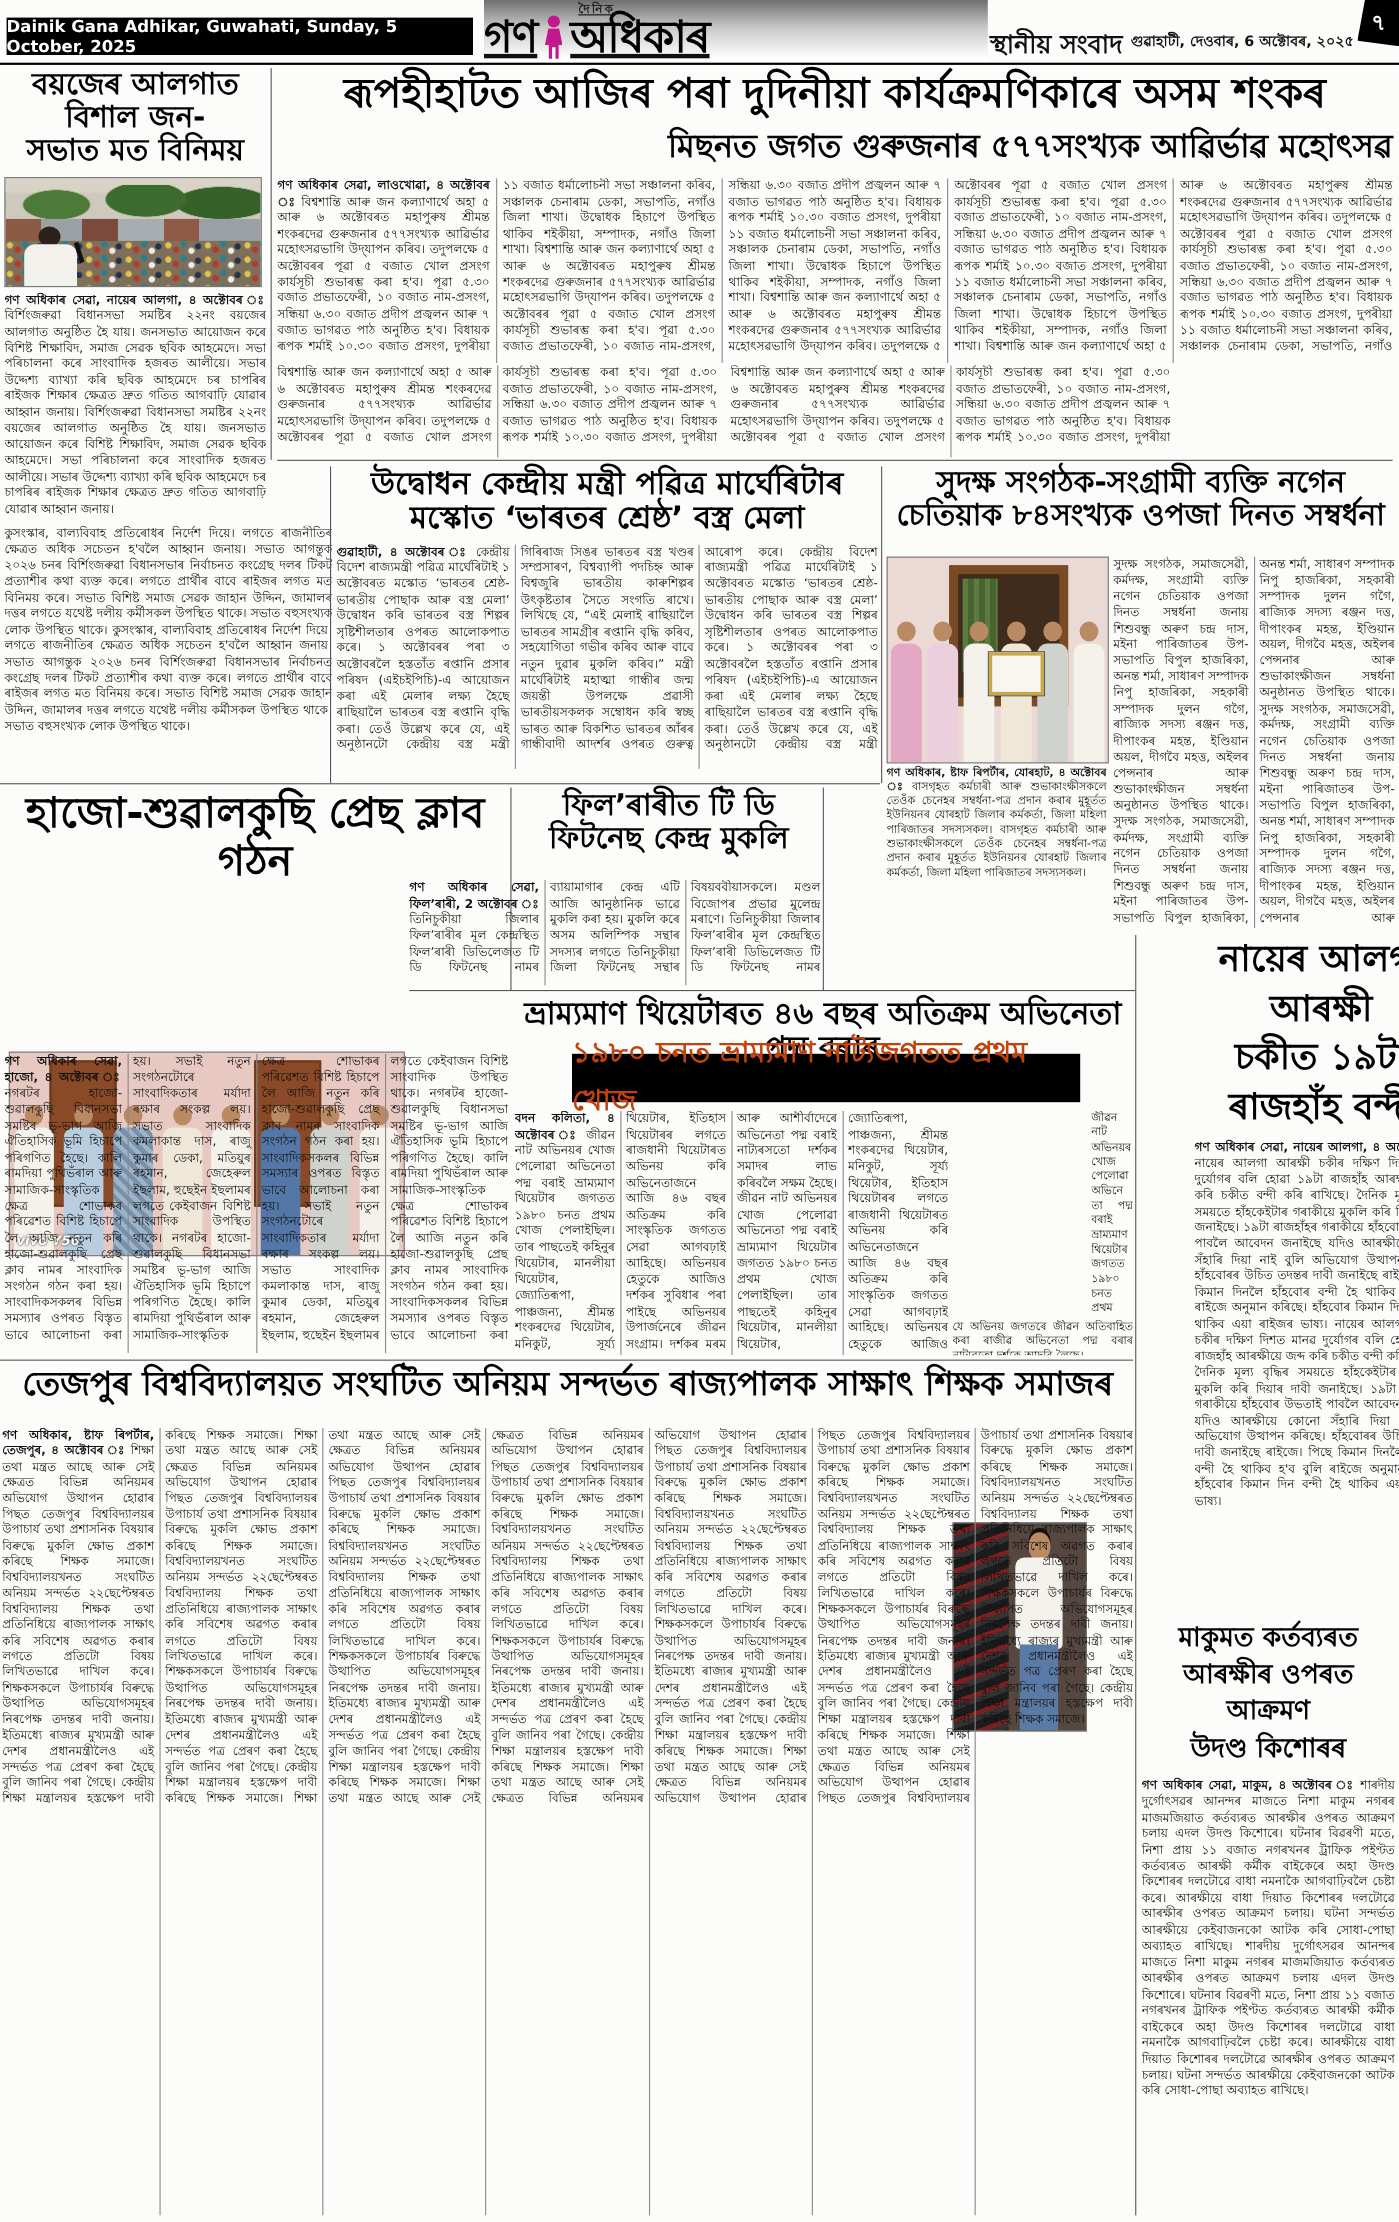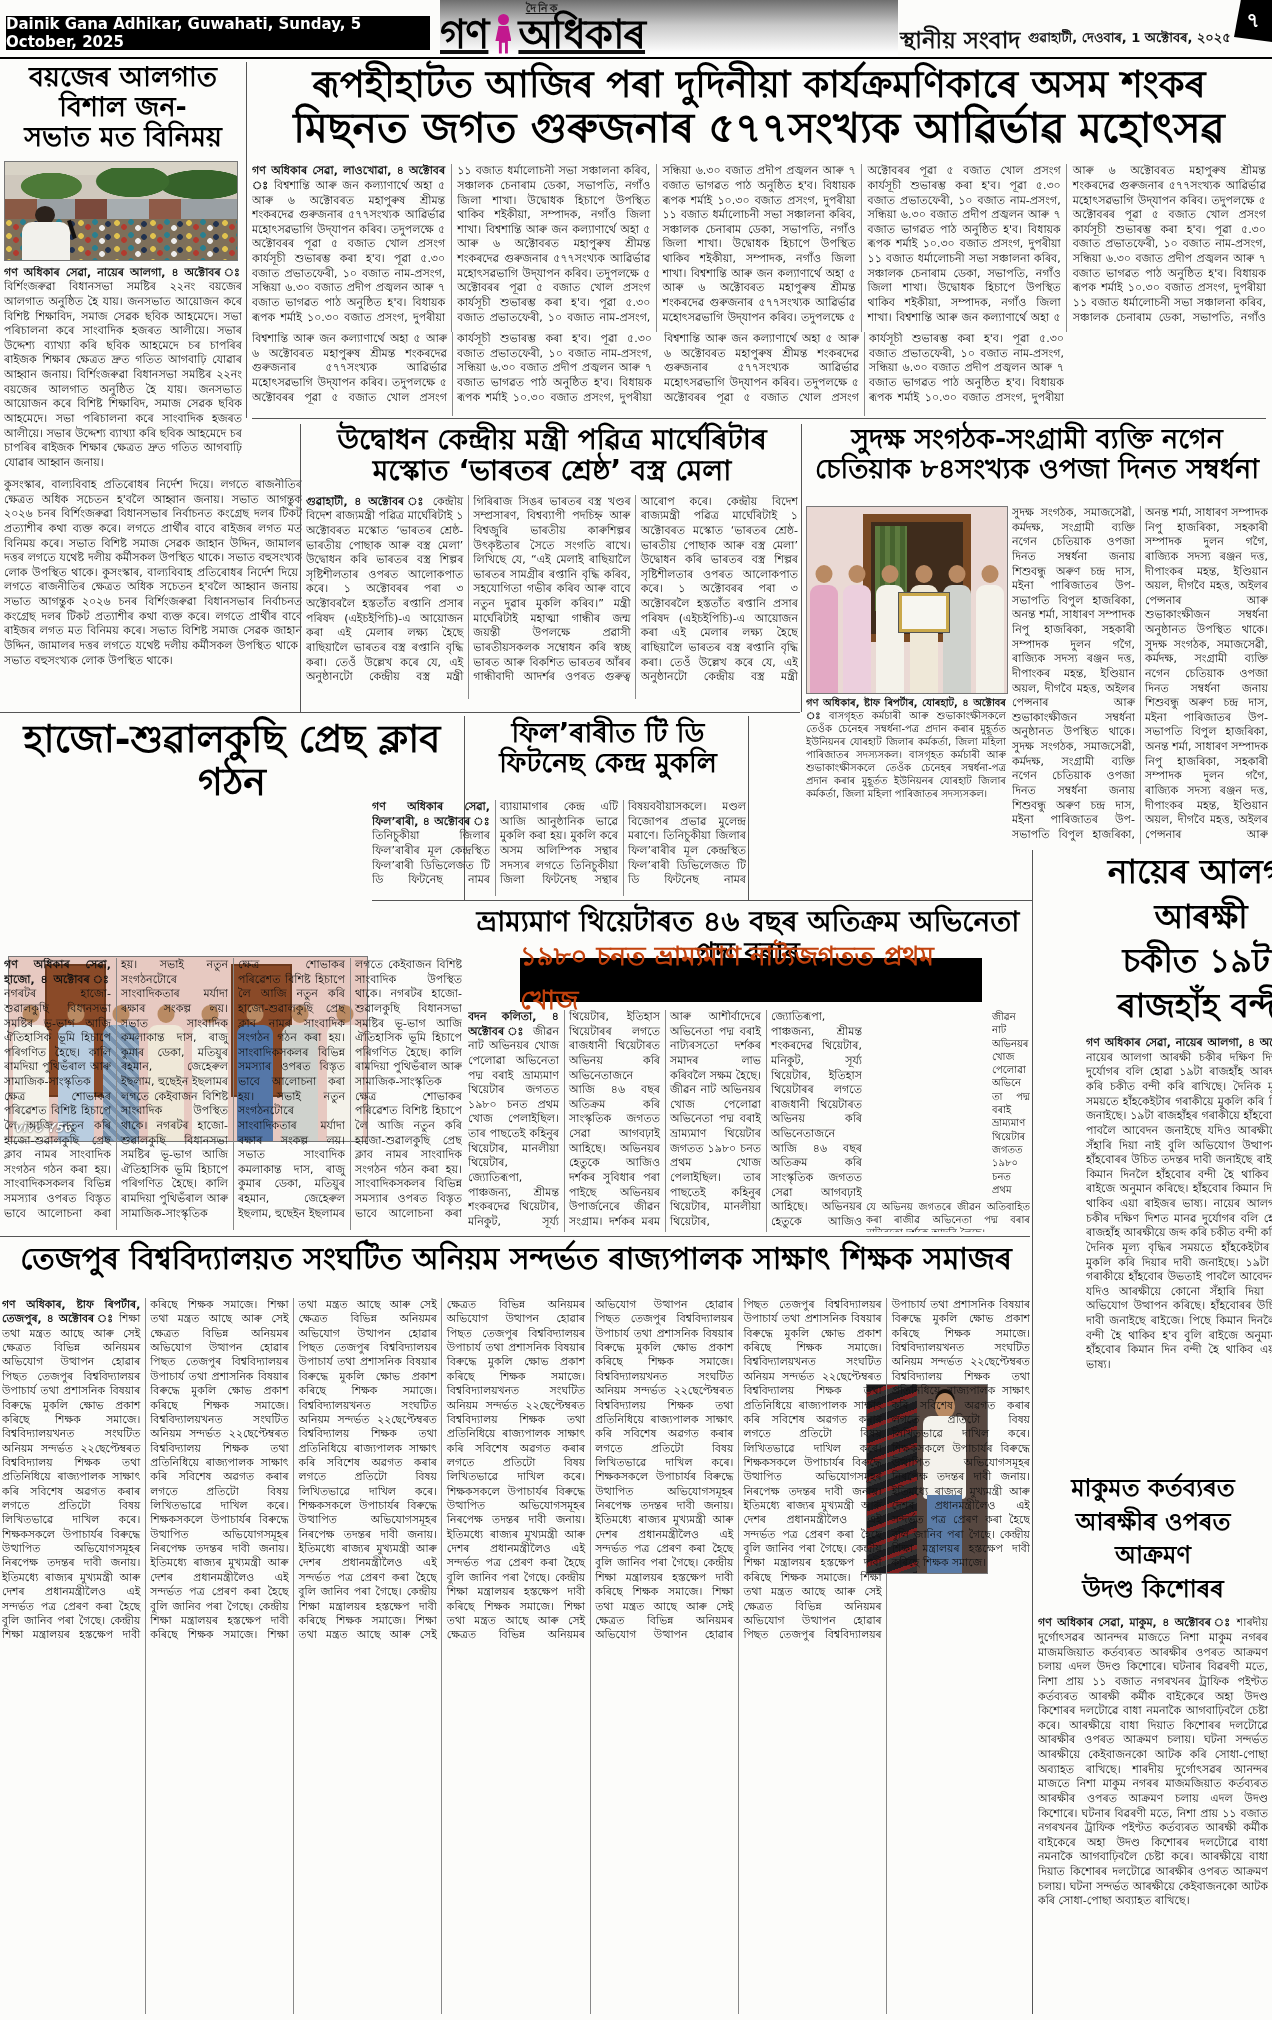--- a/index.html
+++ b/index.html
@@ -95,21 +95,21 @@
       <div class="masthead-prefix">দৈনিক</div>
       <div class="masthead-row">
         <span class="masthead-word">গণ</span>
         <span class="figure-icon"></span>
         <span class="masthead-word">অধিকাৰ</span>
       </div>
     </div>
   </div>
 
   <div class="abs section-label">স্থানীয় সংবাদ</div>
-  <div class="abs edition-as">গুৱাহাটী, দেওবাৰ, 1 অক্টোবৰ, ২০২৫</div>
+  <div class="abs edition-as">গুৱাহাটী, দেওবাৰ, 6 অক্টোবৰ, ২০২৫</div>
   <div class="abs pageno">৭</div>
   <div class="abs header-rule"></div>
 
   <div class="abs" style="left:4px;top:62px;width:238px;">
     <div class="headline" style="font-size:27px;">
       <div>বয়জেৰ আলগাত</div>
       <div>বিশাল জন-</div>
       <div>সভাত মত বিনিময়</div>
     </div>
     <div class="photo" style="margin-top:8px;width:232px;height:98px;">
@@ -128,21 +128,21 @@
       <span>বিৰ্শিংজৰুৱা বিধানসভা সমষ্টিৰ ২২নং বয়জেৰ আলগাত অনুষ্ঠিত হৈ যায়। জনসভাত আয়োজন কৰে বিশিষ্ট শিক্ষাবিদ, সমাজ সেৱক ছবিক আহমেদে। সভা পৰিচালনা কৰে সাংবাদিক হজৰত আলীয়ে। সভাৰ উদ্দেশ্য ব্যাখ্যা কৰি ছবিক আহমেদে চৰ চাপৰিৰ ৰাইজক শিক্ষাৰ ক্ষেত্ৰত দ্ৰুত গতিত আগবাঢ়ি যোৱাৰ আহ্বান জনায়। বিৰ্শিংজৰুৱা বিধানসভা সমষ্টিৰ ২২নং বয়জেৰ আলগাত অনুষ্ঠিত হৈ যায়। জনসভাত আয়োজন কৰে বিশিষ্ট শিক্ষাবিদ, সমাজ সেৱক ছবিক আহমেদে। সভা পৰিচালনা কৰে সাংবাদিক হজৰত আলীয়ে। সভাৰ উদ্দেশ্য ব্যাখ্যা কৰি ছবিক আহমেদে চৰ চাপৰিৰ ৰাইজক শিক্ষাৰ ক্ষেত্ৰত দ্ৰুত গতিত আগবাঢ়ি যোৱাৰ আহ্বান জনায়।</span>
     </div>
   </div>
   <div class="abs body-txt" style="left:4px;top:478px;width:298px;height:232px;">
     <span>কুসংস্কাৰ, বাল্যবিবাহ প্ৰতিৰোধৰ নিৰ্দেশ দিয়ে। লগতে ৰাজনীতিৰ ক্ষেত্ৰত অধিক সচেতন হ'বলৈ আহ্বান জনায়। সভাত আগন্তুক ২০২৬ চনৰ বিৰ্শিংজৰুৱা বিধানসভাৰ নিৰ্বাচনত কংগ্ৰেছ দলৰ টিকট প্ৰত্যাশীৰ কথা ব্যক্ত কৰে। লগতে প্ৰাৰ্থীৰ বাবে ৰাইজৰ লগত মত বিনিময় কৰে। সভাত বিশিষ্ট সমাজ সেৱক জাহান উদ্দিন, জামালৰ দত্তৰ লগতে যথেষ্ট দলীয় কৰ্মীসকল উপস্থিত থাকে। সভাত বহুসংখ্যক লোক উপস্থিত থাকে। কুসংস্কাৰ, বাল্যবিবাহ প্ৰতিৰোধৰ নিৰ্দেশ দিয়ে। লগতে ৰাজনীতিৰ ক্ষেত্ৰত অধিক সচেতন হ'বলৈ আহ্বান জনায়। সভাত আগন্তুক ২০২৬ চনৰ বিৰ্শিংজৰুৱা বিধানসভাৰ নিৰ্বাচনত কংগ্ৰেছ দলৰ টিকট প্ৰত্যাশীৰ কথা ব্যক্ত কৰে। লগতে প্ৰাৰ্থীৰ বাবে ৰাইজৰ লগত মত বিনিময় কৰে। সভাত বিশিষ্ট সমাজ সেৱক জাহান উদ্দিন, জামালৰ দত্তৰ লগতে যথেষ্ট দলীয় কৰ্মীসকল উপস্থিত থাকে। সভাত বহুসংখ্যক লোক উপস্থিত থাকে।</span>
   </div>
 
   <div class="abs vrule" style="left:246px;top:62px;height:356px;"></div>
   <div class="abs" style="left:252px;top:64px;width:1014px;">
     <div class="headline" style="font-size:37px;">ৰূপহীহাটত আজিৰ পৰা দুদিনীয়া কাৰ্যক্ৰমণিকাৰে অসম শংকৰ</div>
-    <div class="headline" style="font-size:41px;margin-top:1px;">মিছনত জগত গুৰুজনাৰ ৫৭৭সংখ্যক আৱিৰ্ভাৱ মহোৎসৱ</div>
+    <div class="headline" style="font-size:29px;margin-top:12px;text-align:right;">মিছনত জগত গুৰুজনাৰ ৫৭৭সংখ্যক আৱিৰ্ভাৱ মহোৎসৱ</div>
     <div class="body-txt cols5" style="margin-top:12px;height:168px;">
       <span class="dl">গণ অধিকাৰ সেৱা, লাওখোৱা, ৪ অক্টোবৰ ঃ</span>
       <span>বিশ্বশান্তি আৰু জন কল্যাণাৰ্থে অহা ৫ আৰু ৬ অক্টোবৰত মহাপুৰুষ শ্ৰীমন্ত শংকৰদেৱ গুৰুজনাৰ ৫৭৭সংখ্যক আৱিৰ্ভাৱ মহোৎসৱভাগি উদ্‌যাপন কৰিব। তদুপলক্ষে ৫ অক্টোবৰৰ পূৱা ৫ বজাত খোল প্ৰসংগ কাৰ্যসূচী শুভাৰম্ভ কৰা হ'ব। পূৱা ৫.৩০ বজাত প্ৰভাতফেৰী, ১০ বজাত নাম-প্ৰসংগ, সন্ধিয়া ৬.৩০ বজাত প্ৰদীপ প্ৰজ্বলন আৰু ৭ বজাত ভাগৱত পাঠ অনুষ্ঠিত হ'ব। বিধায়ক ৰূপক শৰ্মাই ১০.৩০ বজাত প্ৰসংগ, দুপৰীয়া ১১ বজাত ধৰ্মালোচনী সভা সঞ্চালনা কৰিব, সঞ্চালক চেনাৰাম ডেকা, সভাপতি, নগাঁও জিলা শাখা। উদ্বোধক হিচাপে উপস্থিত থাকিব শইকীয়া, সম্পাদক, নগাঁও জিলা শাখা। বিশ্বশান্তি আৰু জন কল্যাণাৰ্থে অহা ৫ আৰু ৬ অক্টোবৰত মহাপুৰুষ শ্ৰীমন্ত শংকৰদেৱ গুৰুজনাৰ ৫৭৭সংখ্যক আৱিৰ্ভাৱ মহোৎসৱভাগি উদ্‌যাপন কৰিব। তদুপলক্ষে ৫ অক্টোবৰৰ পূৱা ৫ বজাত খোল প্ৰসংগ কাৰ্যসূচী শুভাৰম্ভ কৰা হ'ব। পূৱা ৫.৩০ বজাত প্ৰভাতফেৰী, ১০ বজাত নাম-প্ৰসংগ, সন্ধিয়া ৬.৩০ বজাত প্ৰদীপ প্ৰজ্বলন আৰু ৭ বজাত ভাগৱত পাঠ অনুষ্ঠিত হ'ব। বিধায়ক ৰূপক শৰ্মাই ১০.৩০ বজাত প্ৰসংগ, দুপৰীয়া ১১ বজাত ধৰ্মালোচনী সভা সঞ্চালনা কৰিব, সঞ্চালক চেনাৰাম ডেকা, সভাপতি, নগাঁও জিলা শাখা। উদ্বোধক হিচাপে উপস্থিত থাকিব শইকীয়া, সম্পাদক, নগাঁও জিলা শাখা। বিশ্বশান্তি আৰু জন কল্যাণাৰ্থে অহা ৫ আৰু ৬ অক্টোবৰত মহাপুৰুষ শ্ৰীমন্ত শংকৰদেৱ গুৰুজনাৰ ৫৭৭সংখ্যক আৱিৰ্ভাৱ মহোৎসৱভাগি উদ্‌যাপন কৰিব। তদুপলক্ষে ৫ অক্টোবৰৰ পূৱা ৫ বজাত খোল প্ৰসংগ কাৰ্যসূচী শুভাৰম্ভ কৰা হ'ব। পূৱা ৫.৩০ বজাত প্ৰভাতফেৰী, ১০ বজাত নাম-প্ৰসংগ, সন্ধিয়া ৬.৩০ বজাত প্ৰদীপ প্ৰজ্বলন আৰু ৭ বজাত ভাগৱত পাঠ অনুষ্ঠিত হ'ব। বিধায়ক ৰূপক শৰ্মাই ১০.৩০ বজাত প্ৰসংগ, দুপৰীয়া ১১ বজাত ধৰ্মালোচনী সভা সঞ্চালনা কৰিব, সঞ্চালক চেনাৰাম ডেকা, সভাপতি, নগাঁও জিলা শাখা। উদ্বোধক হিচাপে উপস্থিত থাকিব শইকীয়া, সম্পাদক, নগাঁও জিলা শাখা। বিশ্বশান্তি আৰু জন কল্যাণাৰ্থে অহা ৫ আৰু ৬ অক্টোবৰত মহাপুৰুষ শ্ৰীমন্ত শংকৰদেৱ গুৰুজনাৰ ৫৭৭সংখ্যক আৱিৰ্ভাৱ মহোৎসৱভাগি উদ্‌যাপন কৰিব। তদুপলক্ষে ৫ অক্টোবৰৰ পূৱা ৫ বজাত খোল প্ৰসংগ কাৰ্যসূচী শুভাৰম্ভ কৰা হ'ব। পূৱা ৫.৩০ বজাত প্ৰভাতফেৰী, ১০ বজাত নাম-প্ৰসংগ, সন্ধিয়া ৬.৩০ বজাত প্ৰদীপ প্ৰজ্বলন আৰু ৭ বজাত ভাগৱত পাঠ অনুষ্ঠিত হ'ব। বিধায়ক ৰূপক শৰ্মাই ১০.৩০ বজাত প্ৰসংগ, দুপৰীয়া ১১ বজাত ধৰ্মালোচনী সভা সঞ্চালনা কৰিব, সঞ্চালক চেনাৰাম ডেকা, সভাপতি, নগাঁও জিলা শাখা। উদ্বোধক হিচাপে উপস্থিত থাকিব শইকীয়া, সম্পাদক, নগাঁও জিলা শাখা।</span>
     </div>
   </div>
   <div class="abs body-txt cols2" style="left:252px;top:332px;width:400px;height:84px;">
     <span>বিশ্বশান্তি আৰু জন কল্যাণাৰ্থে অহা ৫ আৰু ৬ অক্টোবৰত মহাপুৰুষ শ্ৰীমন্ত শংকৰদেৱ গুৰুজনাৰ ৫৭৭সংখ্যক আৱিৰ্ভাৱ মহোৎসৱভাগি উদ্‌যাপন কৰিব। তদুপলক্ষে ৫ অক্টোবৰৰ পূৱা ৫ বজাত খোল প্ৰসংগ কাৰ্যসূচী শুভাৰম্ভ কৰা হ'ব। পূৱা ৫.৩০ বজাত প্ৰভাতফেৰী, ১০ বজাত নাম-প্ৰসংগ, সন্ধিয়া ৬.৩০ বজাত প্ৰদীপ প্ৰজ্বলন আৰু ৭ বজাত ভাগৱত পাঠ অনুষ্ঠিত হ'ব। বিধায়ক ৰূপক শৰ্মাই ১০.৩০ বজাত প্ৰসংগ, দুপৰীয়া ১১ বজাত ধৰ্মালোচনী সভা সঞ্চালনা কৰিব, সঞ্চালক চেনাৰাম ডেকা, সভাপতি, নগাঁও জিলা শাখা। উদ্বোধক হিচাপে উপস্থিত থাকিব শইকীয়া, সম্পাদক, নগাঁও জিলা শাখা।</span>
   </div>
   <div class="abs body-txt cols2" style="left:664px;top:332px;width:400px;height:84px;">
     <span>বিশ্বশান্তি আৰু জন কল্যাণাৰ্থে অহা ৫ আৰু ৬ অক্টোবৰত মহাপুৰুষ শ্ৰীমন্ত শংকৰদেৱ গুৰুজনাৰ ৫৭৭সংখ্যক আৱিৰ্ভাৱ মহোৎসৱভাগি উদ্‌যাপন কৰিব। তদুপলক্ষে ৫ অক্টোবৰৰ পূৱা ৫ বজাত খোল প্ৰসংগ কাৰ্যসূচী শুভাৰম্ভ কৰা হ'ব। পূৱা ৫.৩০ বজাত প্ৰভাতফেৰী, ১০ বজাত নাম-প্ৰসংগ, সন্ধিয়া ৬.৩০ বজাত প্ৰদীপ প্ৰজ্বলন আৰু ৭ বজাত ভাগৱত পাঠ অনুষ্ঠিত হ'ব। বিধায়ক ৰূপক শৰ্মাই ১০.৩০ বজাত প্ৰসংগ, দুপৰীয়া ১১ বজাত ধৰ্মালোচনী সভা সঞ্চালনা কৰিব, সঞ্চালক চেনাৰাম ডেকা, সভাপতি, নগাঁও জিলা শাখা। উদ্বোধক হিচাপে উপস্থিত থাকিব শইকীয়া, সম্পাদক, নগাঁও জিলা শাখা।</span>
@@ -248,21 +248,21 @@
     <span class="dl">গণ অধিকাৰ সেৱা, হাজো, ৪ অক্টোবৰ ঃ</span>
     <span>নগৰটৰ হাজো-শুৱালকুছি বিধানসভা সমষ্টিৰ ভূ-ভাগ আজি ঐতিহাসিক ভূমি হিচাপে পৰিগণিত হৈছে। কালি ৰামদিয়া পুথিভঁৰাল আৰু সামাজিক-সাংস্কৃতিক ক্ষেত্ৰ শোভাকৰ পৰিৱেশত বিশিষ্ট হিচাপে লৈ আজি নতুন কৰি হাজো-শুৱালকুছি প্ৰেছ ক্লাব নামৰ সাংবাদিক সংগঠন গঠন কৰা হয়। সাংবাদিকসকলৰ বিভিন্ন সমস্যাৰ ওপৰত বিস্তৃত ভাবে আলোচনা কৰা হয়। সভাই নতুন সংগঠনটোৰে সাংবাদিকতাৰ মৰ্যাদা ৰক্ষাৰ সংকল্প লয়। সভাত সাংবাদিক কমলাকান্ত দাস, ৰাজু কুমাৰ ডেকা, মতিয়ুৰ ৰহমান, জেহেৰুল ইছলাম, হুছেইন ইছলামৰ লগতে কেইবাজন বিশিষ্ট সাংবাদিক উপস্থিত থাকে। নগৰটৰ হাজো-শুৱালকুছি বিধানসভা সমষ্টিৰ ভূ-ভাগ আজি ঐতিহাসিক ভূমি হিচাপে পৰিগণিত হৈছে। কালি ৰামদিয়া পুথিভঁৰাল আৰু সামাজিক-সাংস্কৃতিক ক্ষেত্ৰ শোভাকৰ পৰিৱেশত বিশিষ্ট হিচাপে লৈ আজি নতুন কৰি হাজো-শুৱালকুছি প্ৰেছ ক্লাব নামৰ সাংবাদিক সংগঠন গঠন কৰা হয়। সাংবাদিকসকলৰ বিভিন্ন সমস্যাৰ ওপৰত বিস্তৃত ভাবে আলোচনা কৰা হয়। সভাই নতুন সংগঠনটোৰে সাংবাদিকতাৰ মৰ্যাদা ৰক্ষাৰ সংকল্প লয়। সভাত সাংবাদিক কমলাকান্ত দাস, ৰাজু কুমাৰ ডেকা, মতিয়ুৰ ৰহমান, জেহেৰুল ইছলাম, হুছেইন ইছলামৰ লগতে কেইবাজন বিশিষ্ট সাংবাদিক উপস্থিত থাকে। নগৰটৰ হাজো-শুৱালকুছি বিধানসভা সমষ্টিৰ ভূ-ভাগ আজি ঐতিহাসিক ভূমি হিচাপে পৰিগণিত হৈছে। কালি ৰামদিয়া পুথিভঁৰাল আৰু সামাজিক-সাংস্কৃতিক ক্ষেত্ৰ শোভাকৰ পৰিৱেশত বিশিষ্ট হিচাপে লৈ আজি নতুন কৰি হাজো-শুৱালকুছি প্ৰেছ ক্লাব নামৰ সাংবাদিক সংগঠন গঠন কৰা হয়। সাংবাদিকসকলৰ বিভিন্ন সমস্যাৰ ওপৰত বিস্তৃত ভাবে আলোচনা কৰা হয়। সভাই নতুন সংগঠনটোৰে সাংবাদিকতাৰ মৰ্যাদা ৰক্ষাৰ সংকল্প লয়। সভাত সাংবাদিক কমলাকান্ত দাস, ৰাজু কুমাৰ ডেকা, মতিয়ুৰ ৰহমান, জেহেৰুল ইছলাম, হুছেইন ইছলামৰ লগতে কেইবাজন বিশিষ্ট সাংবাদিক উপস্থিত থাকে।</span>
   </div>
 
   <div class="abs vrule" style="left:464px;top:716px;height:184px;"></div>
   <div class="abs" style="left:470px;top:718px;width:276px;">
     <div class="headline" style="font-size:27px;">ফিল’ৰাৰীত টি ডি</div>
     <div class="headline" style="font-size:27px;">ফিটনেছ কেন্দ্ৰ মুকলি</div>
   </div>
   <div class="abs body-txt cols3" style="left:372px;top:800px;width:374px;height:96px;">
-    <span class="dl">গণ অধিকাৰ সেৱা, ফিল’ৰাৰী, ৪ অক্টোবৰ ঃ</span>
+    <span class="dl">গণ অধিকাৰ সেৱা, ফিল’ৰাৰী, 2 অক্টোবৰ ঃ</span>
     <span>তিনিচুকীয়া জিলাৰ ফিল’ৰাৰীৰ মূল কেন্দ্ৰস্থিত ফিল’ৰাৰী ডিভিলেজত টি ডি ফিটনেছ নামৰ ব্যায়ামাগাৰ কেন্দ্ৰ এটি আজি আনুষ্ঠানিক ভাৱে মুকলি কৰা হয়। মুকলি কৰে অসম অলিম্পিক সন্থাৰ সদস্যৰ লগতে তিনিচুকীয়া জিলা ফিটনেছ সন্থাৰ বিষয়ববীয়াসকলে। মণ্ডল বিজোপৰ প্ৰভাৱ মুলেন্দ্ৰ মৰাণে। তিনিচুকীয়া জিলাৰ ফিল’ৰাৰীৰ মূল কেন্দ্ৰস্থিত ফিল’ৰাৰী ডিভিলেজত টি ডি ফিটনেছ নামৰ ব্যায়ামাগাৰ কেন্দ্ৰ এটি আজি আনুষ্ঠানিক ভাৱে মুকলি কৰা হয়। মুকলি কৰে অসম অলিম্পিক সন্থাৰ সদস্যৰ লগতে তিনিচুকীয়া জিলা ফিটনেছ সন্থাৰ বিষয়ববীয়াসকলে। মণ্ডল বিজোপৰ প্ৰভাৱ মুলেন্দ্ৰ মৰাণে।</span>
   </div>
   <div class="abs vrule" style="left:748px;top:716px;height:184px;"></div>
 
   <div class="abs hrule" style="left:372px;top:900px;width:660px;"></div>
   <div class="abs headline" style="left:466px;top:906px;width:564px;font-size:28px;">ভ্ৰাম্যমাণ থিয়েটাৰত ৪৬ বছৰ অতিক্ৰম অভিনেতা পদ্ম বৰাৰ</div>
   <div class="abs revbar" style="left:520px;top:958px;width:462px;height:44px;font-size:26px;font-weight:900;">১৯৮০ চনত ভ্ৰাম্যমাণ নাট্যজগতত প্ৰথম খোজ</div>
   <div class="abs body-txt cols4" style="left:468px;top:1010px;width:394px;height:222px;">
     <span class="dl">বদন কলিতা, ৪ অক্টোবৰ ঃ</span>
     <span>জীৱন নাট অভিনয়ৰ খোজ পেলোৱা অভিনেতা পদ্ম বৰাই ভ্ৰাম্যমাণ থিয়েটাৰ জগতত ১৯৮০ চনত প্ৰথম খোজ পেলাইছিল। তাৰ পাছতেই কহিনুৰ থিয়েটাৰ, মানলীয়া থিয়েটাৰ, জ্যোতিৰূপা, পাঞ্চজন্য, শ্ৰীমন্ত শংকৰদেৱ থিয়েটাৰ, মনিকুট, সূৰ্য্য থিয়েটাৰ, ইতিহাস থিয়েটাৰৰ লগতে ৰাজধানী থিয়েটাৰত অভিনয় কৰি অভিনেতাজনে আজি ৪৬ বছৰ অতিক্ৰম কৰি সাংস্কৃতিক জগতত সেৱা আগবঢ়াই আহিছে। অভিনয়ৰ হেতুকে আজিও দৰ্শকৰ সুবিধাৰ পৰা পাইছে অভিনয়ৰ উপাৰ্জনেৰে জীৱন সংগ্ৰাম। দৰ্শকৰ মৰম আৰু আশীৰ্বাদেৰে অভিনেতা পদ্ম বৰাই নাট্যৰসতো দৰ্শকৰ সমাদৰ লাভ কৰিবলৈ সক্ষম হৈছে। জীৱন নাট অভিনয়ৰ খোজ পেলোৱা অভিনেতা পদ্ম বৰাই ভ্ৰাম্যমাণ থিয়েটাৰ জগতত ১৯৮০ চনত প্ৰথম খোজ পেলাইছিল। তাৰ পাছতেই কহিনুৰ থিয়েটাৰ, মানলীয়া থিয়েটাৰ, জ্যোতিৰূপা, পাঞ্চজন্য, শ্ৰীমন্ত শংকৰদেৱ থিয়েটাৰ, মনিকুট, সূৰ্য্য থিয়েটাৰ, ইতিহাস থিয়েটাৰৰ লগতে ৰাজধানী থিয়েটাৰত অভিনয় কৰি অভিনেতাজনে আজি ৪৬ বছৰ অতিক্ৰম কৰি সাংস্কৃতিক জগতত সেৱা আগবঢ়াই আহিছে। অভিনয়ৰ হেতুকে আজিও দৰ্শকৰ সুবিধাৰ পৰা পাইছে অভিনয়ৰ উপাৰ্জনেৰে জীৱন সংগ্ৰাম। দৰ্শকৰ মৰম আৰু আশীৰ্বাদেৰে অভিনেতা পদ্ম বৰাই নাট্যৰসতো দৰ্শকৰ সমাদৰ লাভ কৰিবলৈ সক্ষম হৈছে।</span>

